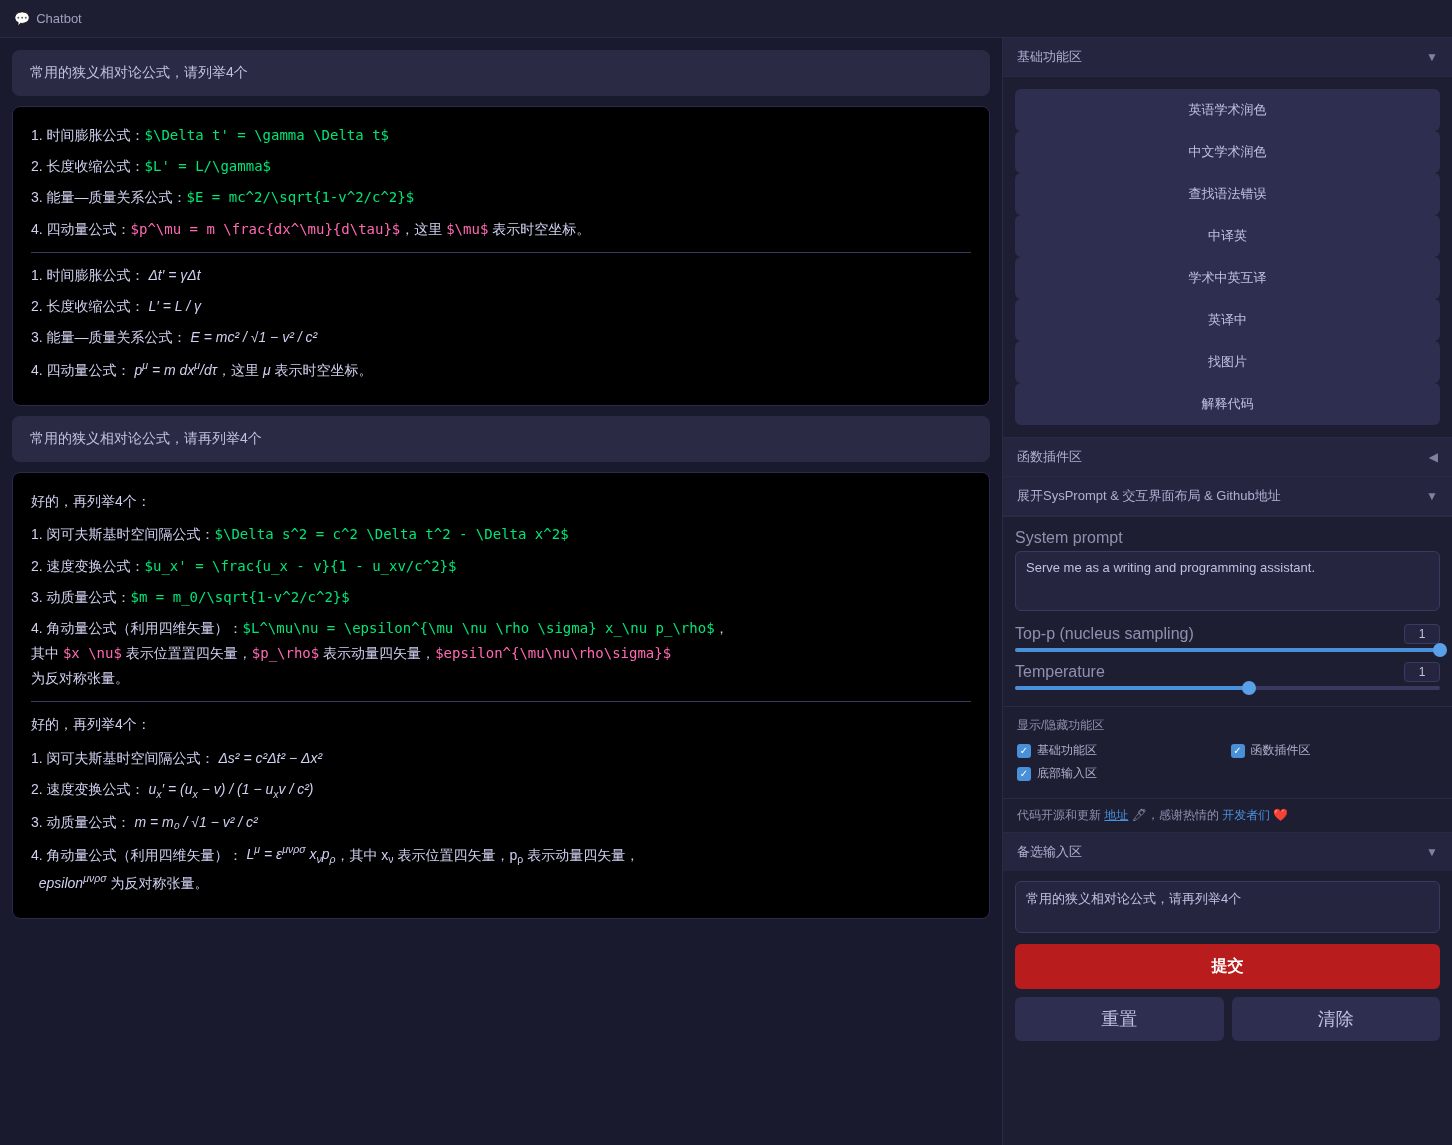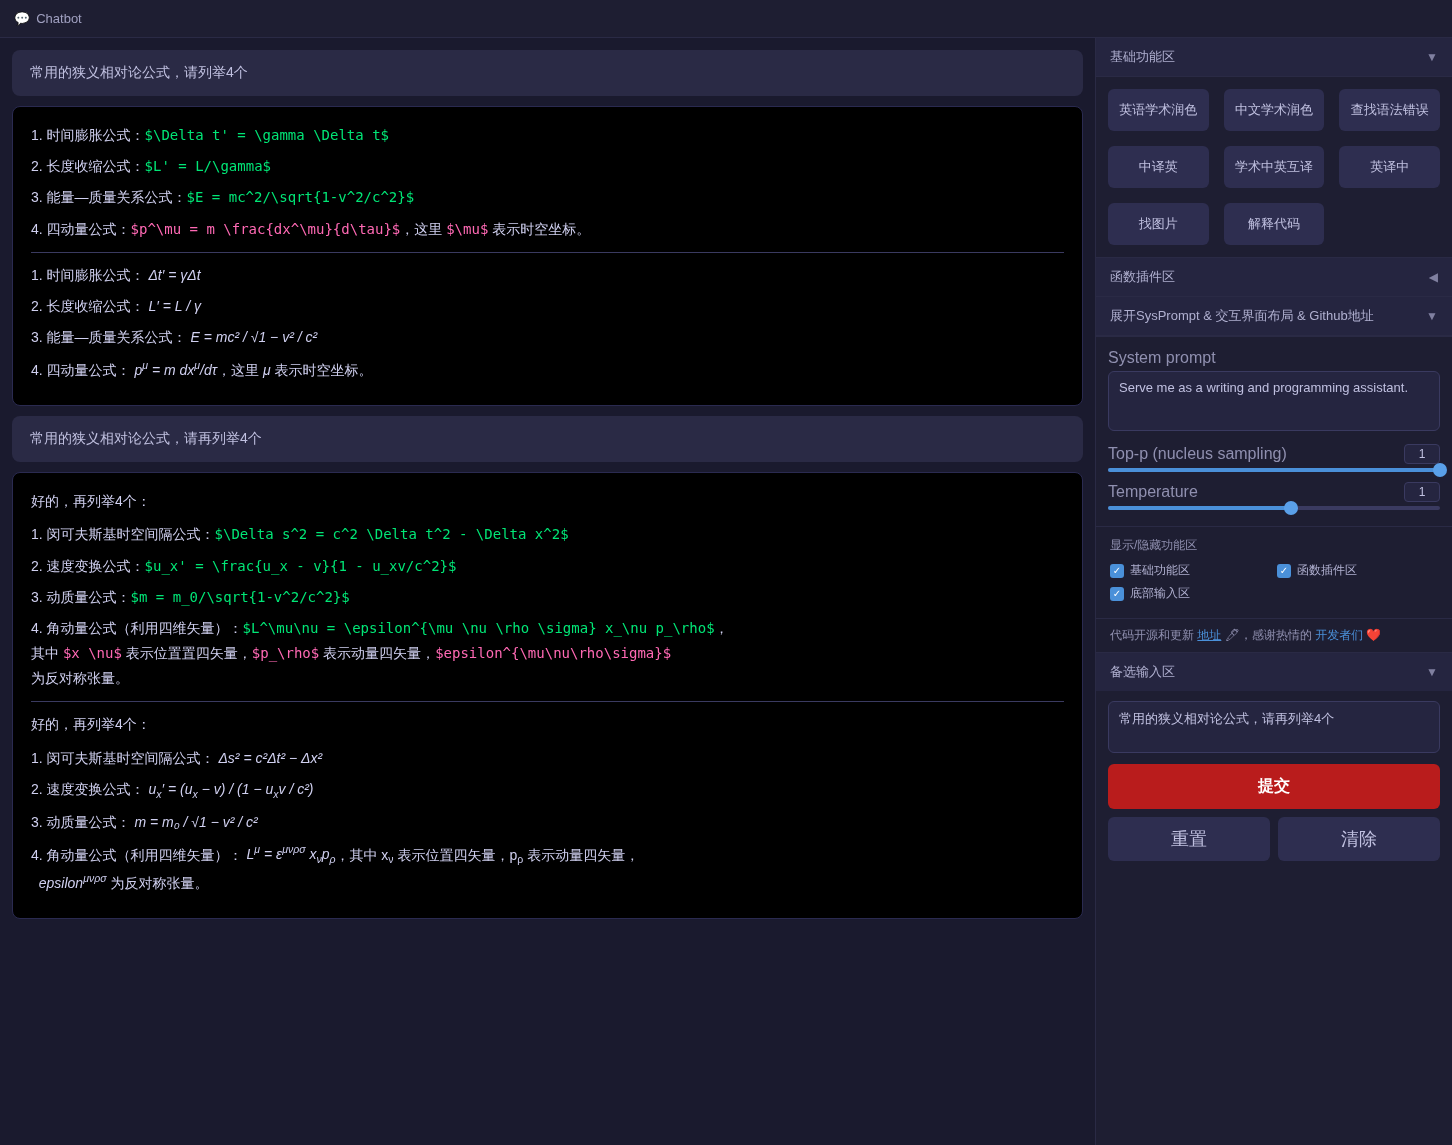--- a/index.html
+++ b/index.html
@@ -73,21 +73,21 @@
     }
     .ai-bubble ol li {
       margin-bottom: 6px;
     }
     .math-rendered {
       font-style: italic;
       color: #d0d0f0;
     }
     
     .right-panel {
-      width: 357px;
+      width: 450px;
       background: #1e1e32;
       border-left: 1px solid #2a2a45;
       display: flex;
       flex-direction: column;
       overflow-y: auto;
       padding: 0;
     }
     .section-header {
       display: flex;
       justify-content: space-between;
@@ -98,22 +98,22 @@
       color: #b0b0d0;
       border-bottom: 1px solid #2a2a45;
     }
     .section-arrow {
       color: #8080a0;
       font-size: 12px;
     }
     
     .function-grid {
       display: grid;
-      grid-template-columns: 1fr 1fr 1fr;
-      gap: 15px;
+      grid-template-columns: 1fr;
+      gap: 0;
       padding: 12px;
     }
     .func-btn {
       background: #2e2e50;
       border: none;
       border-radius: 6px;
       padding: 12px 8px;
       color: #c0c0e0;
       font-size: 13px;
       cursor: pointer;

